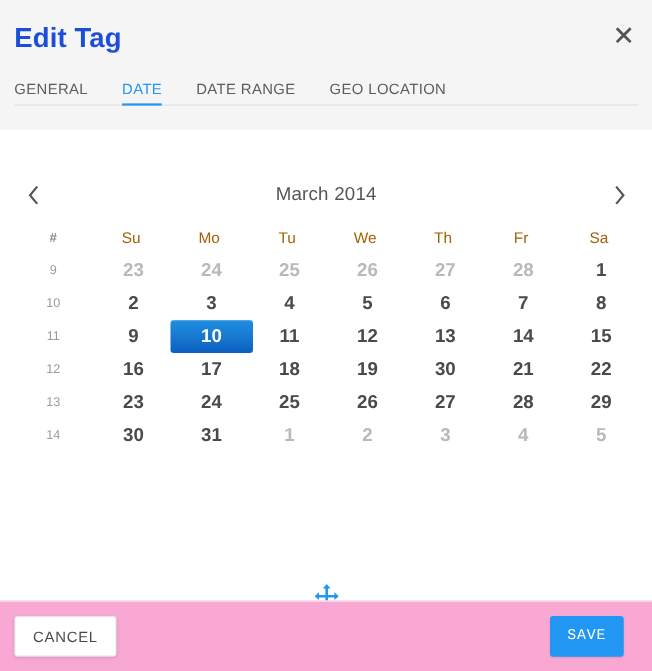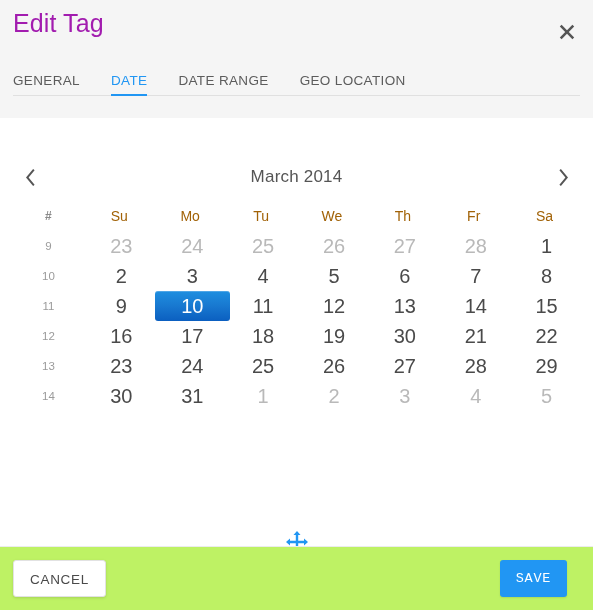--- a/index.html
+++ b/index.html
@@ -27,24 +27,24 @@
   .dialog-header {
     position: relative;
     height: 118px;
     background: #f5f5f5;
     flex: 0 0 auto;
     box-sizing: border-box;
   }
   .dialog-title {
     position: absolute;
     left: 13px;
-    top: 7px;
+    top: 19px;
     font-size: 25px;
-    font-weight: normal;
-    color: #a21caf;
+    font-weight: bold;
+    color: #1d4ed8;
     letter-spacing: 0.1px;
     line-height: 32px;
   }
   .close-btn {
     position: absolute;
     right: 11px;
     top: 17px;
     width: 30px;
     height: 30px;
     display: flex;
@@ -148,26 +148,27 @@
   }
   table.cal-grid td {
     text-align: center;
     padding: 0;
     height: 30px;
   }
   .day {
     display: inline-block;
     min-width: 75px;
     padding: 6px 0;
-    font-size: 20px;
+    font-size: 17px;
     color: #4a4a4a;
     border-radius: 3px;
     cursor: pointer;
     line-height: 18px;
     box-sizing: border-box;
+    font-weight: bold;
   }
   .day.muted { color: #b9b9b9; }
   .day.selected {
     background: linear-gradient(to bottom, #1e8fe0 0%, #1878d0 50%, #0b5fc0 100%);
     color: #ffffff;
     box-shadow: inset 0 1px 0 rgba(255,255,255,0.22);
   }
   .wk {
     font-size: 11.5px;
     color: #9b9b9b;
@@ -186,21 +187,21 @@
     height: 22px;
     cursor: move;
   }
   .move-handle svg { display: block; }
 
   
   .dialog-footer {
     position: relative;
     flex: 0 0 auto;
     height: 64px;
-    background: #bef264;
+    background: #f9a8d4;
     border-top: 1px solid #ececec;
     box-sizing: border-box;
   }
   .btn {
     position: absolute;
     top: 13px;
     font-family: "Liberation Sans", sans-serif;
     font-size: 13.5px;
     letter-spacing: 0.7px;
     border-radius: 3px;

